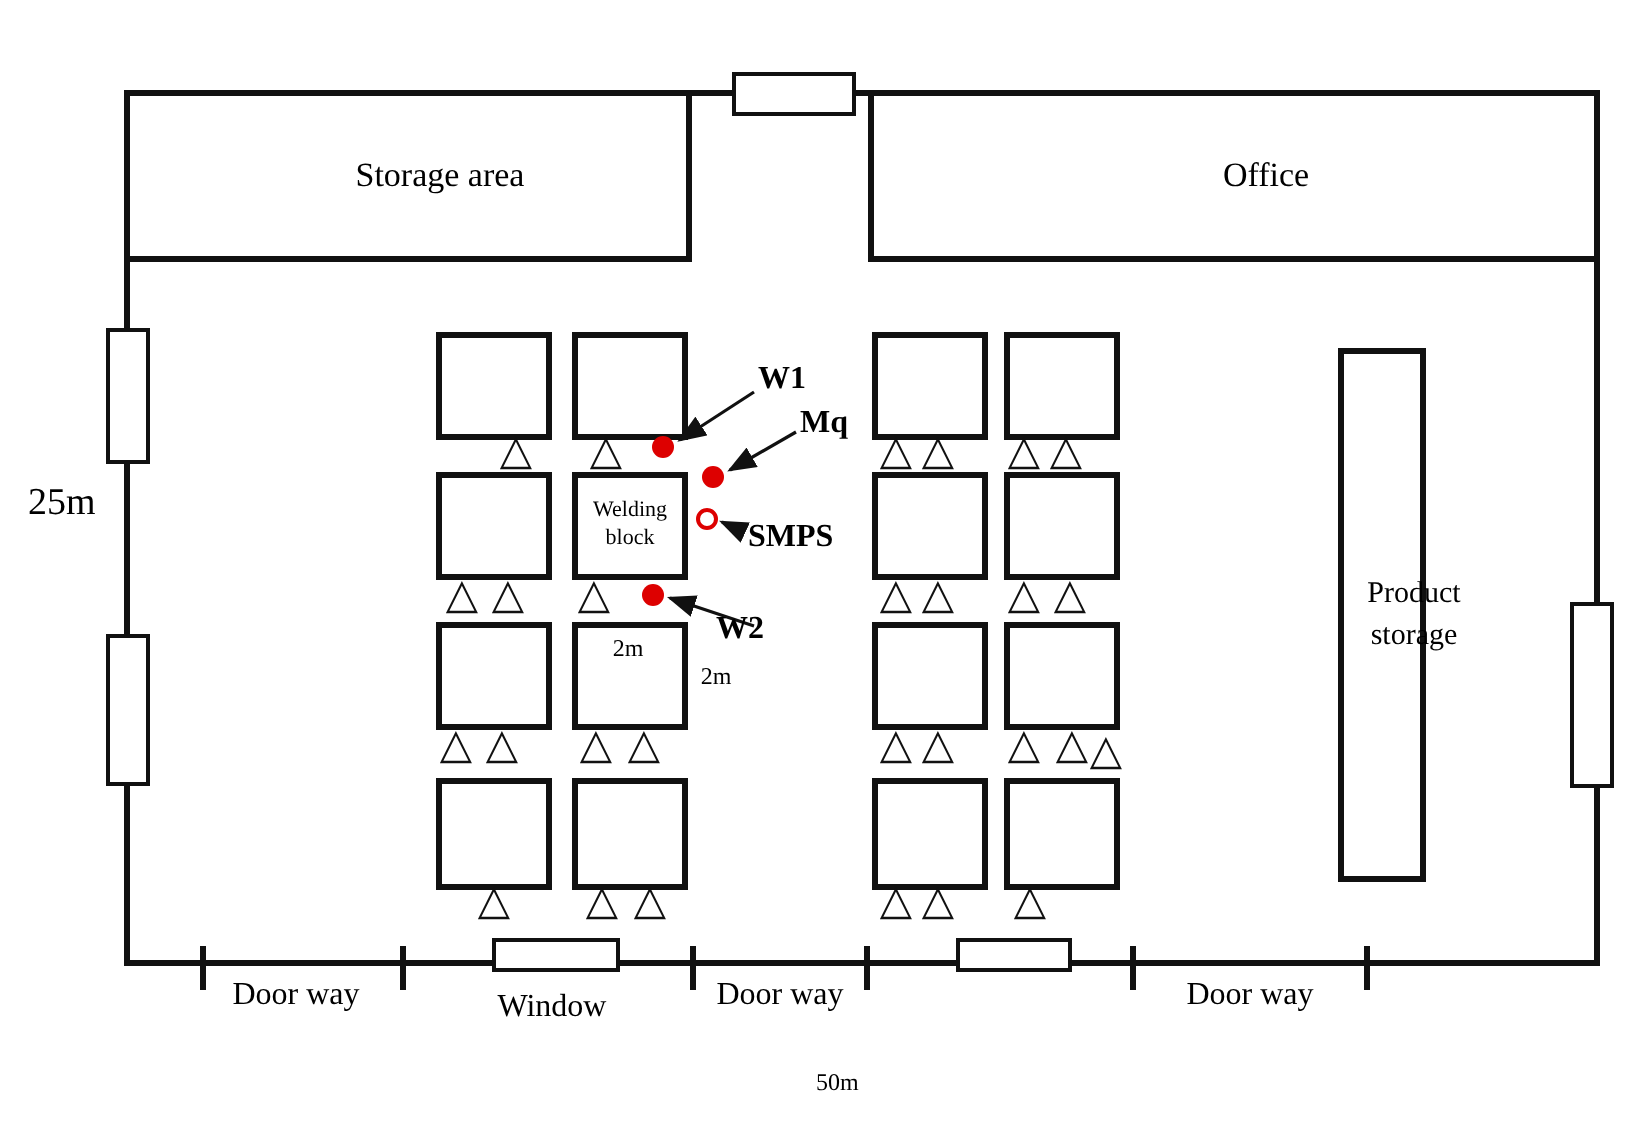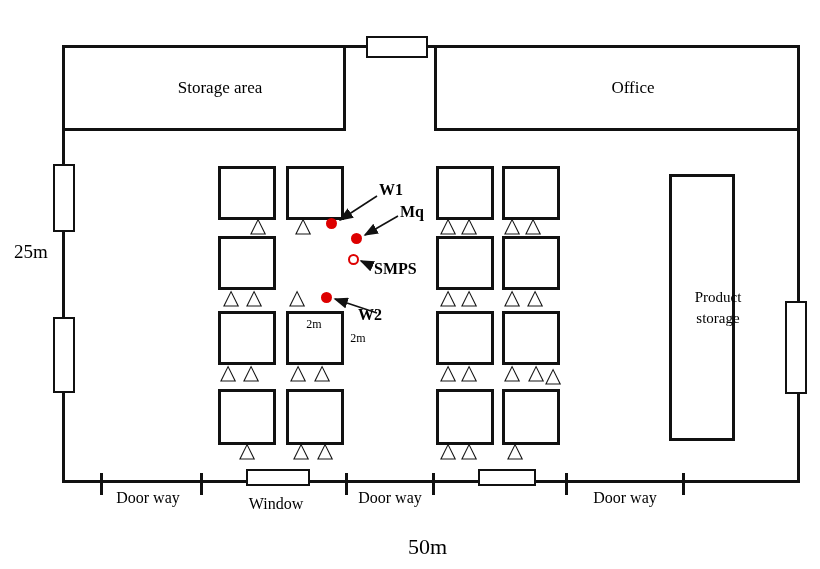--- a/index.html
+++ b/index.html
@@ -117,33 +117,37 @@
   <div class="outline" style="left:62px; top:45px; width:738px; height:438px;"></div>
 
   <div class="room" style="left:62px; top:45px; width:284px; height:86px;">
     <span class="room-label">Storage area</span>
   </div>
 
   <div class="room" style="left:434px; top:45px; width:366px; height:86px;">
     <span class="room-label">Office</span>
   </div>
 
-  <div class="room vertical" style="left:669px; top:174px; width:66px; height:267px;">
+  <div class="room vertical" style="left:669px; top:174px; width:44px; height:267px;">
     <span class="product-label">Product</span>
     <span class="product-label">storage</span>
   </div>
 
   <div class="dim" style="left:14px; top:241px;">25m</div>
 
-  <div class="dim" style="left:408px; top:534px; font-size:22px;">50m</div>
+  <div class="dim" style="left:408px; top:534px; font-size:12px;">50m</div>
 
   <div id="overlay-layer">
       <div class="block" style="left: 218px; top: 166px; width: 58px; height: 54px;"></div>
       <div class="block" style="left: 286px; top: 166px; width: 58px; height: 54px;"></div>
       <div class="block" style="left: 218px; top: 236px; width: 58px; height: 54px;"></div>
+      <div class="block" style="left: 286px; top: 236px; width: 58px; height: 54px;">
+        <div class="block-label">Welding</div>
+        <div class="block-label">block</div>
+      </div>
       <div class="block" style="left: 218px; top: 311px; width: 58px; height: 54px;"></div>
       <div class="block" style="left: 286px; top: 311px; width: 58px; height: 54px;"></div>
       <div class="block" style="left: 218px; top: 389px; width: 58px; height: 56px;"></div>
       <div class="block" style="left: 286px; top: 389px; width: 58px; height: 56px;"></div>
       <div class="block" style="left: 436px; top: 166px; width: 58px; height: 54px;"></div>
       <div class="block" style="left: 502px; top: 166px; width: 58px; height: 54px;"></div>
       <div class="block" style="left: 436px; top: 236px; width: 58px; height: 54px;"></div>
       <div class="block" style="left: 502px; top: 236px; width: 58px; height: 54px;"></div>
       <div class="block" style="left: 436px; top: 311px; width: 58px; height: 54px;"></div>
       <div class="block" style="left: 502px; top: 311px; width: 58px; height: 54px;"></div>

